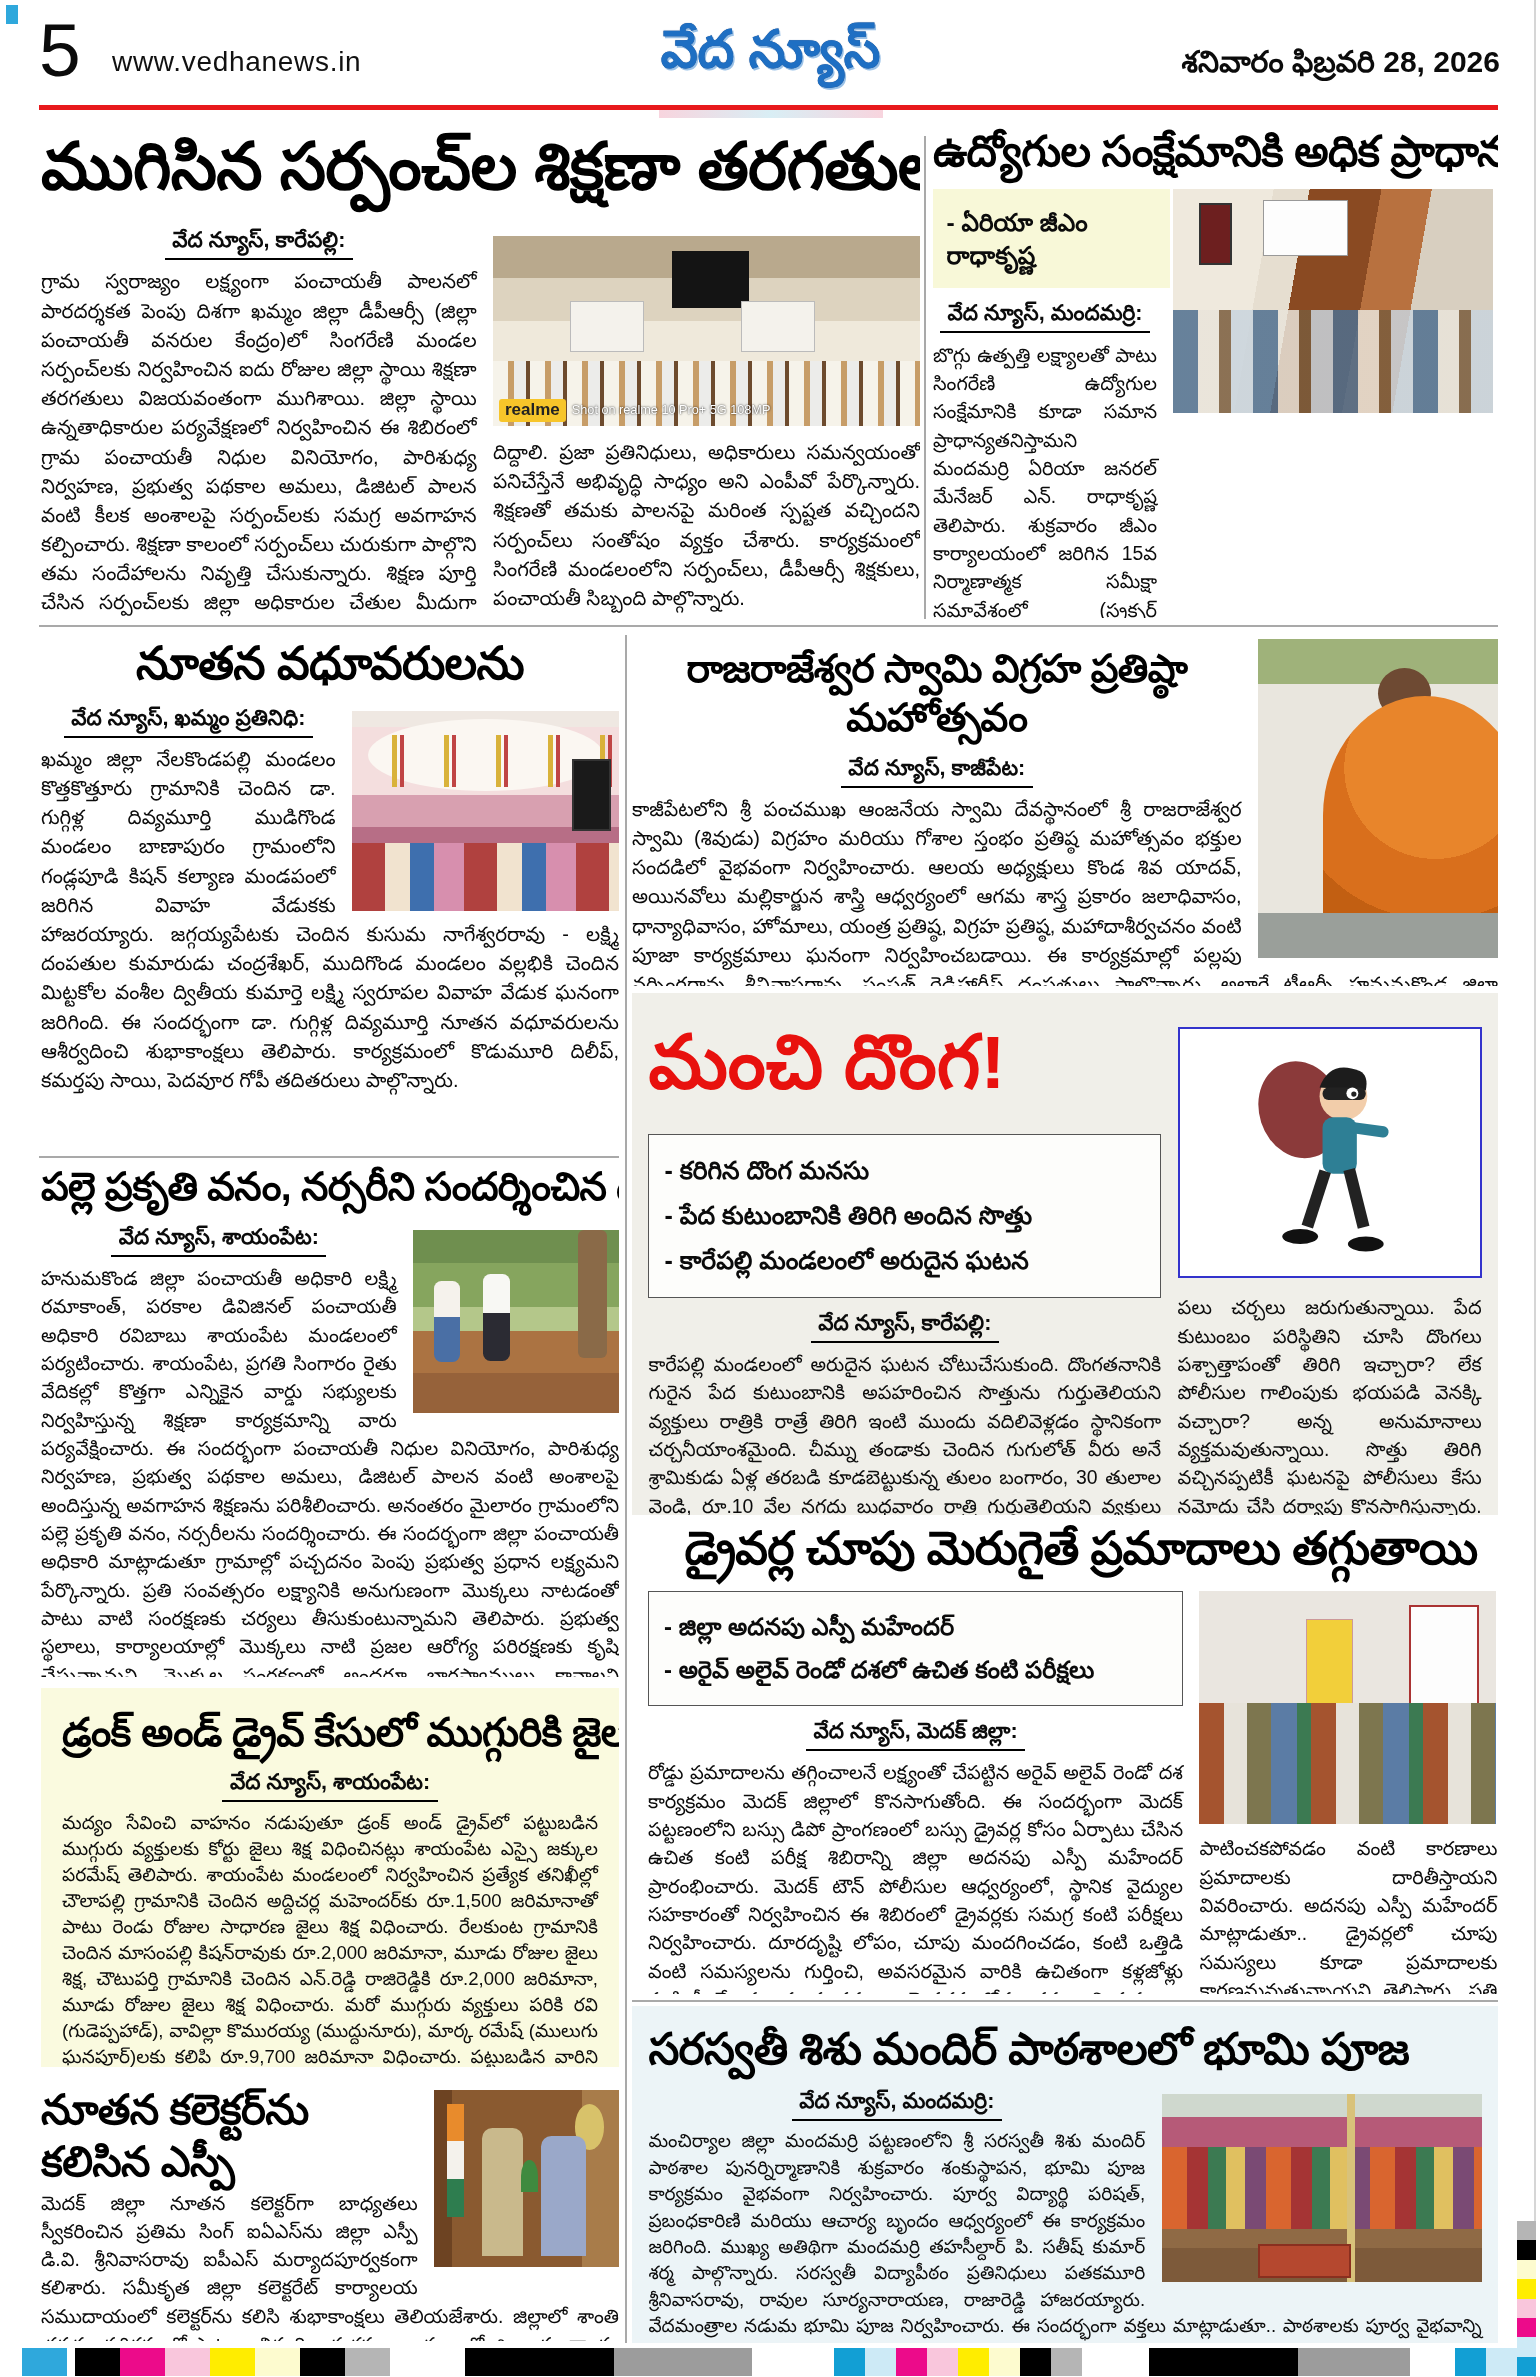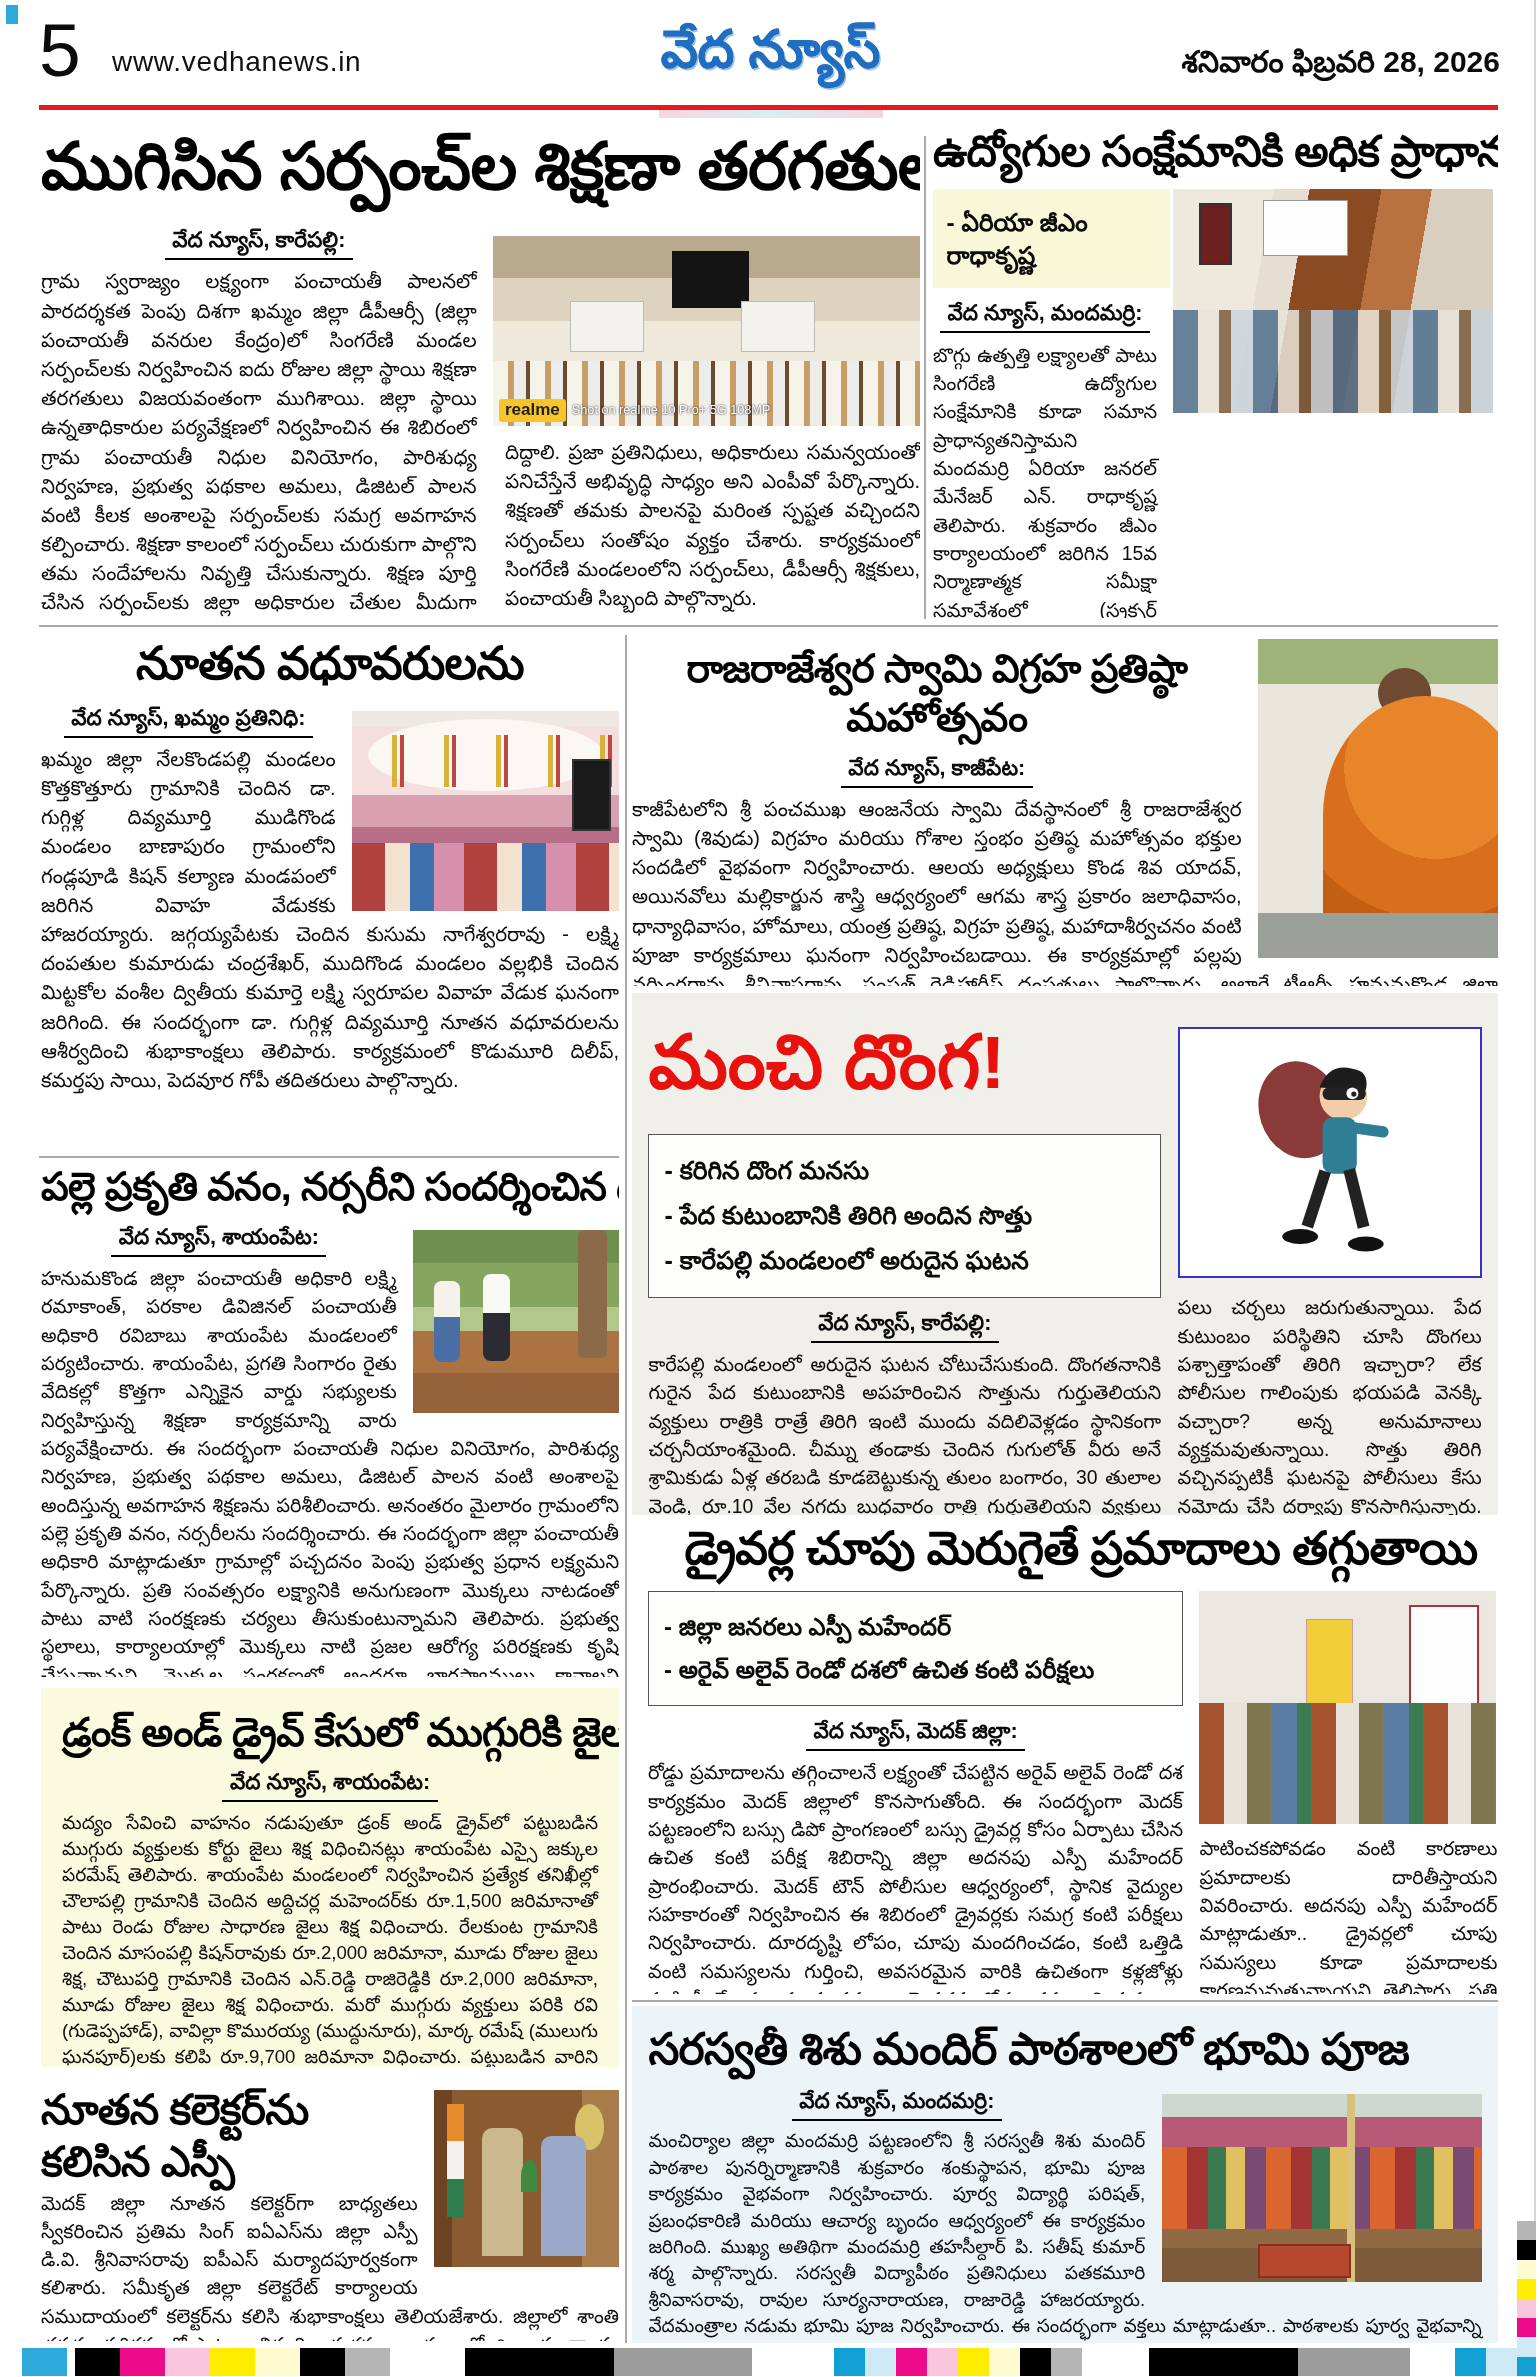--- a/index.html
+++ b/index.html
@@ -130,21 +130,21 @@
         <div class="photo p-training" style="width:427px;height:190px;margin-top:21px;">
           <div class="tv"></div>
           <div class="scr" style="left:18%;"></div>
           <div class="scr" style="left:58%;"></div>
           <div class="ppl"></div>
           <div class="wm">
             <span class="brand">realme</span>
             <span class="wmtext">Shot on realme 10 Pro+ 5G 108MP</span>
           </div>
         </div>
-        <div class="bt" style="margin-top:12px;margin-left:12px;">దిద్దాలి. ప్రజా ప్రతినిధులు, అధికారులు సమన్వయంతో పనిచేస్తేనే అభివృద్ధి సాధ్యం అని ఎంపీవో పేర్కొన్నారు. శిక్షణతో తమకు పాలనపై మరింత స్పష్టత వచ్చిందని సర్పంచ్‌లు సంతోషం వ్యక్తం చేశారు. కార్యక్రమంలో సింగరేణి మండలంలోని సర్పంచ్‌లు, డీపీఆర్సీ శిక్షకులు, పంచాయతీ సిబ్బంది పాల్గొన్నారు.</div>
+        <div class="bt" style="margin-top:12px;">దిద్దాలి. ప్రజా ప్రతినిధులు, అధికారులు సమన్వయంతో పనిచేస్తేనే అభివృద్ధి సాధ్యం అని ఎంపీవో పేర్కొన్నారు. శిక్షణతో తమకు పాలనపై మరింత స్పష్టత వచ్చిందని సర్పంచ్‌లు సంతోషం వ్యక్తం చేశారు. కార్యక్రమంలో సింగరేణి మండలంలోని సర్పంచ్‌లు, డీపీఆర్సీ శిక్షకులు, పంచాయతీ సిబ్బంది పాల్గొన్నారు.</div>
       </div>
     </div>
   </div>
 
   <div class="article" id="art-welfare">
     <div class="headline">ఉద్యోగుల సంక్షేమానికి అధిక ప్రాధాన్యత</div>
     <div class="cols" style="margin-top:10.4px;">
       <div style="width:224px;">
         <div class="subbox" style="background:#f8f8d8;">- ఏరియా జీఎం రాధాకృష్ణ</div>
         <div class="byline"><span>వేద న్యూస్, మందమర్రి:</span></div>
@@ -231,21 +231,21 @@
       <div class="byline"><span>వేద న్యూస్, శాయంపేట:</span></div>
       <div class="bt" style="font-size:19.4px;">హనుమకొండ జిల్లా పంచాయతీ అధికారి లక్ష్మి రమాకాంత్, పరకాల డివిజినల్ పంచాయతీ అధికారి రవిబాబు శాయంపేట మండలంలో పర్యటించారు. శాయంపేట, ప్రగతి సింగారం రైతు వేదికల్లో కొత్తగా ఎన్నికైన వార్డు సభ్యులకు నిర్వహిస్తున్న శిక్షణా కార్యక్రమాన్ని వారు పర్యవేక్షించారు. ఈ సందర్భంగా పంచాయతీ నిధుల వినియోగం, పారిశుధ్య నిర్వహణ, ప్రభుత్వ పథకాల అమలు, డిజిటల్ పాలన వంటి అంశాలపై అందిస్తున్న అవగాహన శిక్షణను పరిశీలించారు. అనంతరం మైలారం గ్రామంలోని పల్లె ప్రకృతి వనం, నర్సరీలను సందర్శించారు. ఈ సందర్భంగా జిల్లా పంచాయతీ అధికారి మాట్లాడుతూ గ్రామాల్లో పచ్చదనం పెంపు ప్రభుత్వ ప్రధాన లక్ష్యమని పేర్కొన్నారు. ప్రతి సంవత్సరం లక్ష్యానికి అనుగుణంగా మొక్కలు నాటడంతో పాటు వాటి సంరక్షణకు చర్యలు తీసుకుంటున్నామని తెలిపారు. ప్రభుత్వ స్థలాలు, కార్యాలయాల్లో మొక్కలు నాటి ప్రజల ఆరోగ్య పరిరక్షణకు కృషి చేస్తున్నామని, మొక్కల సంరక్షణలో అందరూ భాగస్వాములు కావాలని పిలుపునిచ్చారు. ఈ కార్యక్రమంలో మండల పంచాయతీ అధికారి బుర్ర రంజిత్ కుమార్, టీఓటీ శిక్షకులు రాయకంటి రాజు, సునీల్, వలస తిరుపతి, వెల్పుల సంతోష్, పంచాయతీ కార్యదర్శులు మరియు సిబ్బంది పాల్గొన్నారు.</div>
     </div>
   </div>
 
   <div class="article" id="art-drivers">
     <div class="headline">డ్రైవర్ల చూపు మెరుగైతే ప్రమాదాలు తగ్గుతాయి</div>
     <div class="cols" style="margin-top:13.4px;">
       <div style="width:535px;">
         <div class="bulletbox" style="font-size:24px;">
-          <div>- జిల్లా జనరలు ఎస్పీ మహేందర్</div>
+          <div>- జిల్లా అదనపు ఎస్పీ మహేందర్</div>
           <div>- అరైవ్ అలైవ్ రెండో దశలో ఉచిత కంటి పరీక్షలు</div>
         </div>
         <div class="byline"><span>వేద న్యూస్, మెదక్ జిల్లా:</span></div>
         <div class="bt" style="font-size:19.4px;">రోడ్డు ప్రమాదాలను తగ్గించాలనే లక్ష్యంతో చేపట్టిన అరైవ్ అలైవ్ రెండో దశ కార్యక్రమం మెదక్ జిల్లాలో కొనసాగుతోంది. ఈ సందర్భంగా మెదక్ పట్టణంలోని బస్సు డిపో ప్రాంగణంలో బస్సు డ్రైవర్ల కోసం ఏర్పాటు చేసిన ఉచిత కంటి పరీక్ష శిబిరాన్ని జిల్లా అదనపు ఎస్పీ మహేందర్ ప్రారంభించారు. మెదక్ టౌన్ పోలీసుల ఆధ్వర్యంలో, స్థానిక వైద్యుల సహకారంతో నిర్వహించిన ఈ శిబిరంలో డ్రైవర్లకు సమగ్ర కంటి పరీక్షలు నిర్వహించారు. దూరదృష్టి లోపం, చూపు మందగించడం, కంటి ఒత్తిడి వంటి సమస్యలను గుర్తించి, అవసరమైన వారికి ఉచితంగా కళ్లజోళ్లు పంపిణీ చేశారు. ఈ సందర్భంగా డ్రైవర్లకు రోడ్డు భద్రతా నియమాలు, ట్రాఫిక్ చట్టాలు, డిఫెన్సివ్ డ్రైవింగ్ పద్ధతులపై అవగాహన కల్పించారు. అధిక వేగం, అలసటతో వాహనం నడపడం, లేన్ క్రమశిక్షణ</div>
       </div>
       <div style="width:298px;">
         <div class="photo p-eyecamp" style="width:297px;height:233px;">
           <div class="ban-y"></div>
           <div class="ban-w"></div>
           <div class="ppl"></div>

